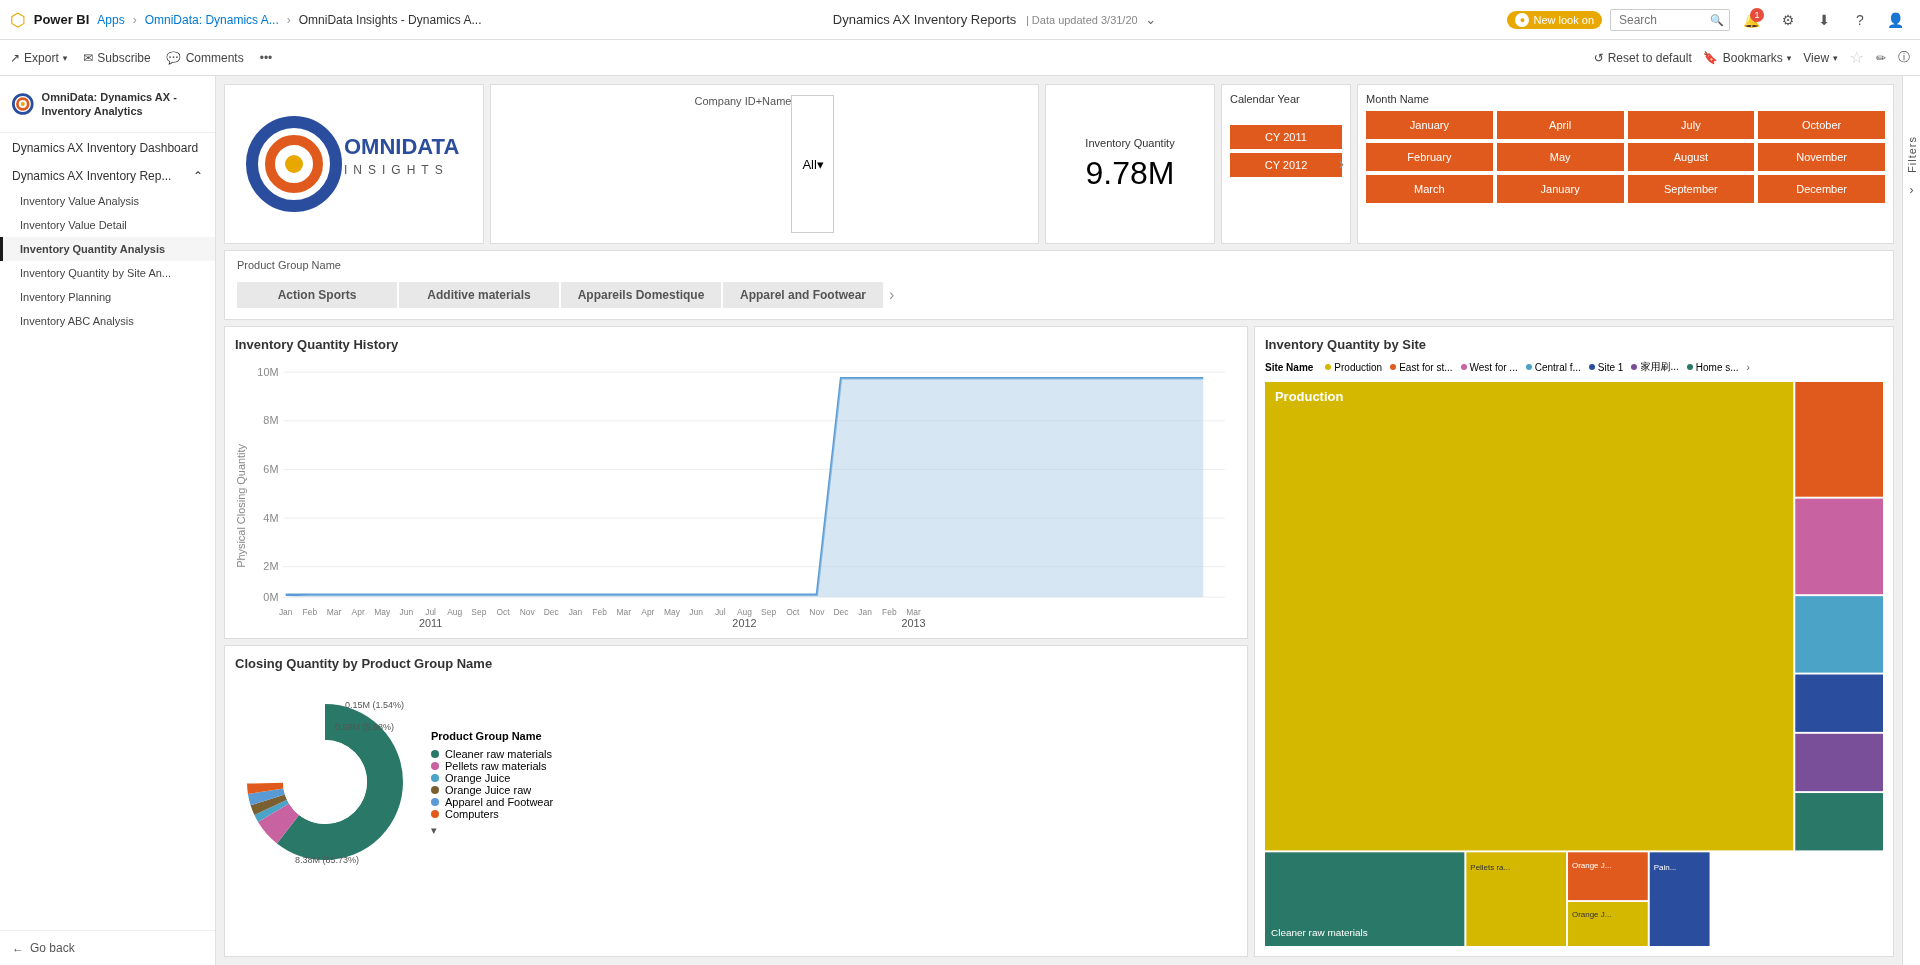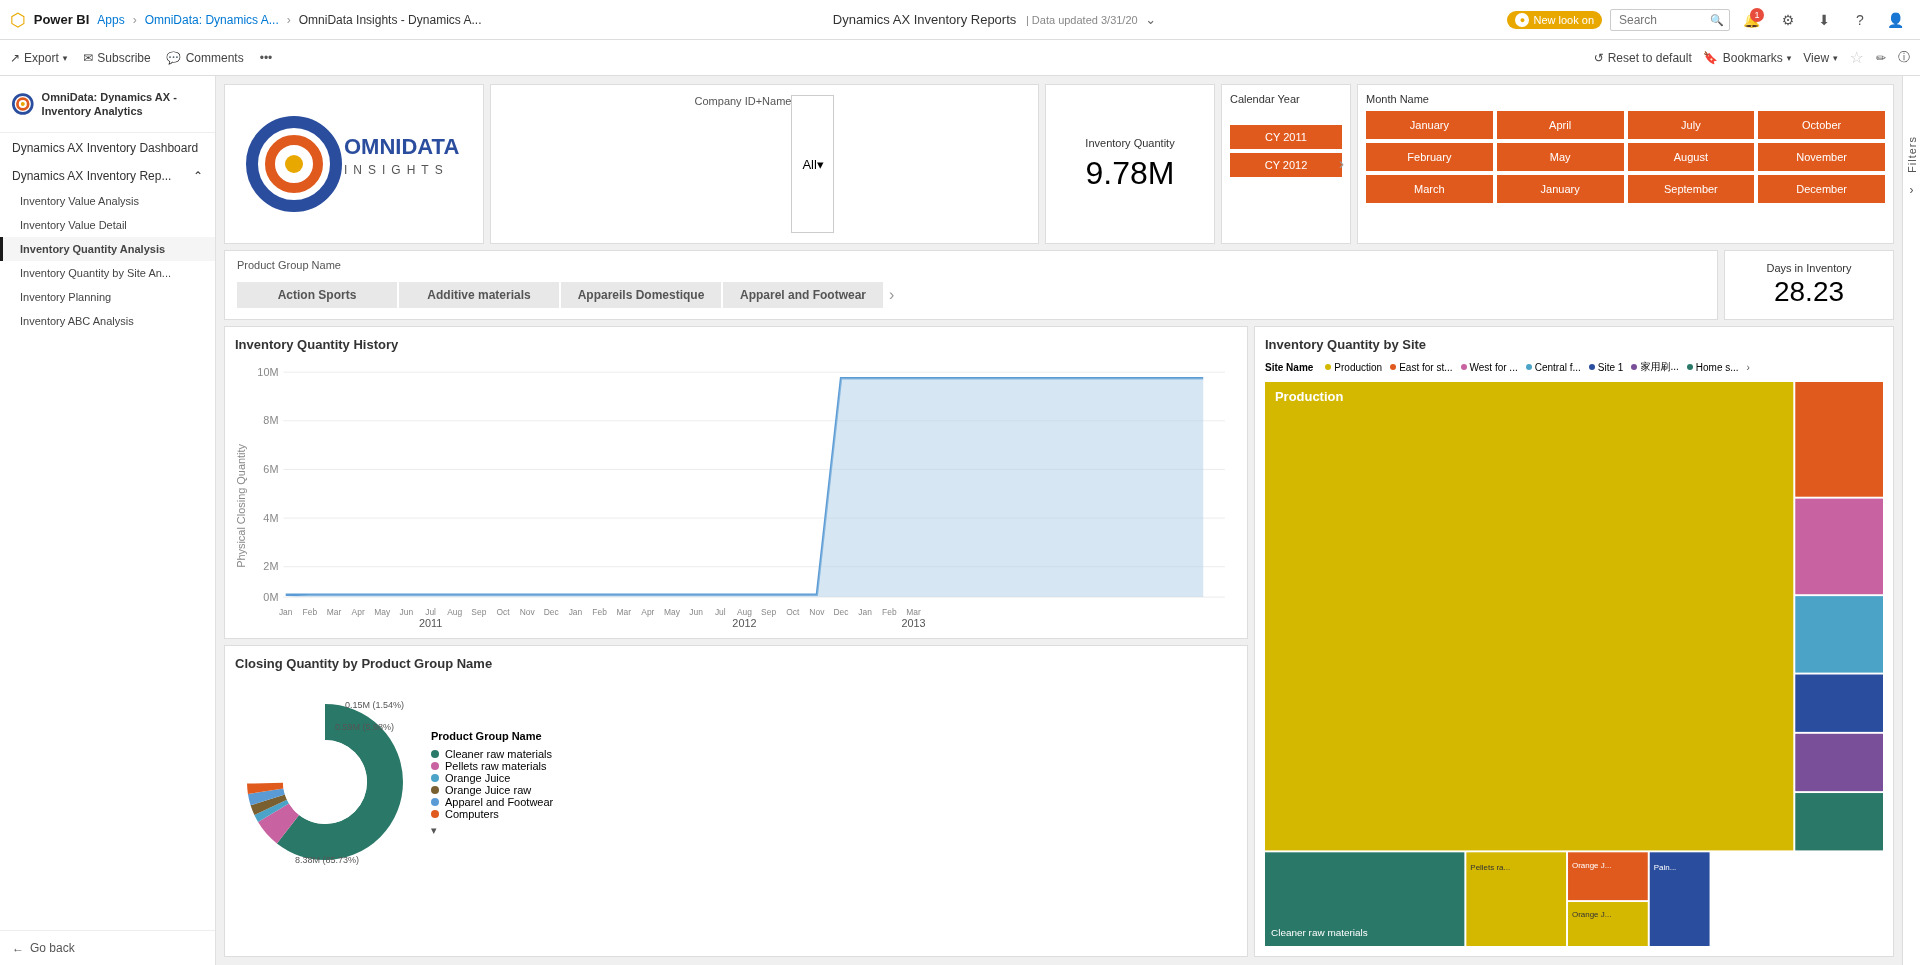--- a/index.html
+++ b/index.html
@@ -266,24 +266,20 @@
       <div class="product-group-card">
         <div class="filter-label">Product Group Name</div>
         <div class="product-group-items">
           <div class="pg-item"><span>Action Sports</span></div>
           <div class="pg-item"><span>Additive materials</span></div>
           <div class="pg-item"><span>Appareils Domestique</span></div>
           <div class="pg-item"><span>Apparel and Footwear</span></div>
           <span class="pg-arrow">›</span>
         </div>
       </div>
-      <div class="days-card">
-        <div class="days-label">Days in Inventory</div>
-        <div class="days-value">28.23</div>
-      </div>
     </div>
 
     <div class="row3">
 
       <div class="charts-left">
 
         <div class="chart-card" style="flex:1; display:flex; flex-direction:column;">
           <div class="chart-title">Inventory Quantity History</div>
           <div class="chart-area" style="flex:1; position:relative;">
             <svg width="100%" height="100%" viewBox="0 0 830 220" preserveAspectRatio="none" style="display:block;">

